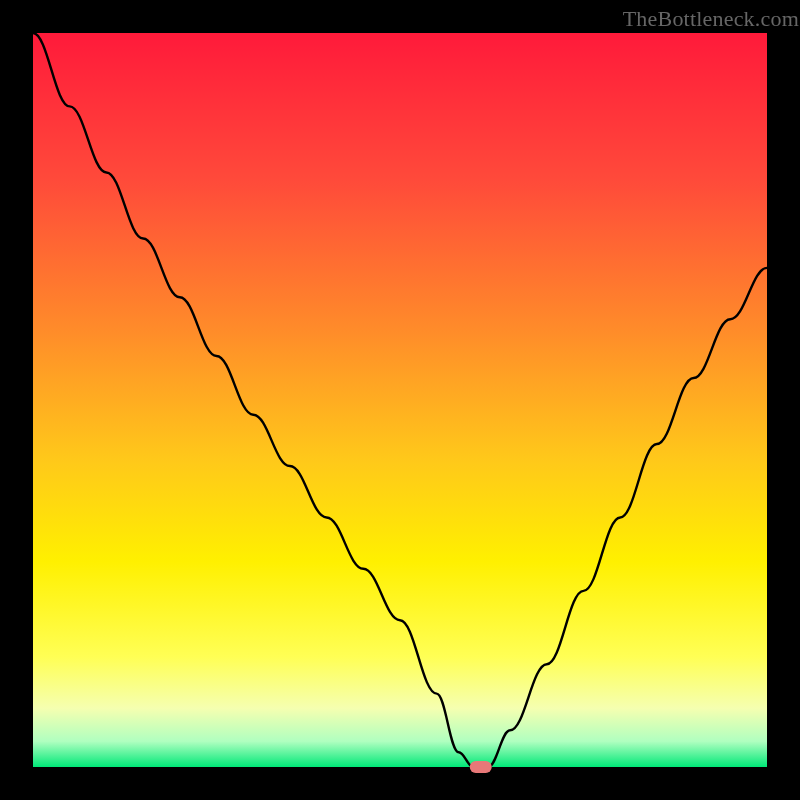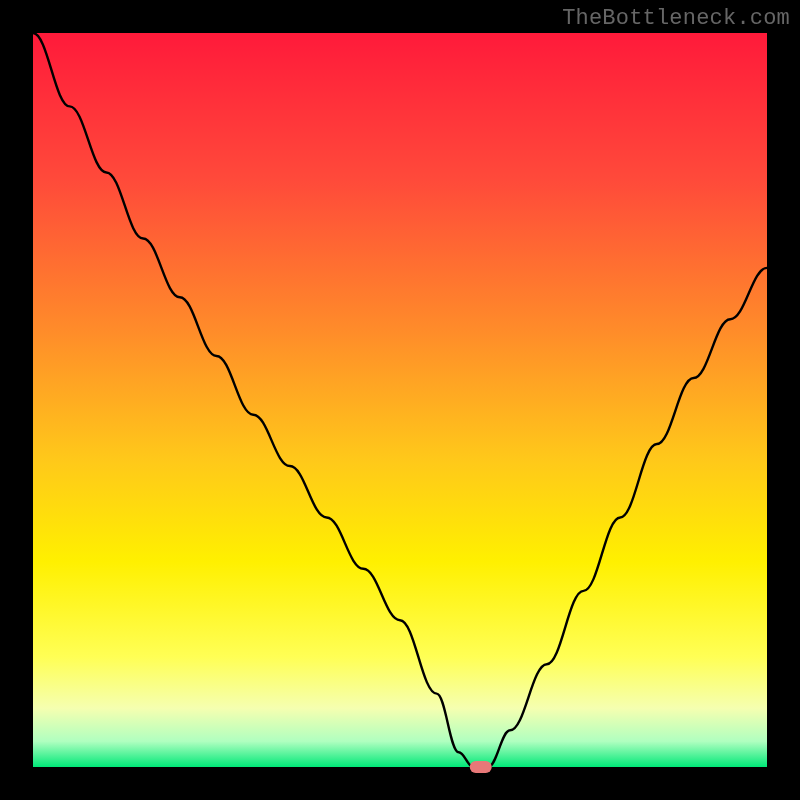--- a/index.html
+++ b/index.html
@@ -12,23 +12,23 @@
   }
   .frame {
     position: relative;
     width: 800px;
     height: 800px;
     background: #000;
   }
   .watermark {
     position: absolute;
     top: 6px;
-    right: 10px;
+    right: 1px;
     color: #666;
-    font-family: Liberation Mono, monospace;
+    font-family: Liberation Serif, serif;
     font-size: 22px;
     font-weight: 400;
     letter-spacing: 0.2px;
     z-index: 10;
   }
   svg {
     position: absolute;
     left: 0;
     top: 0;
   }

